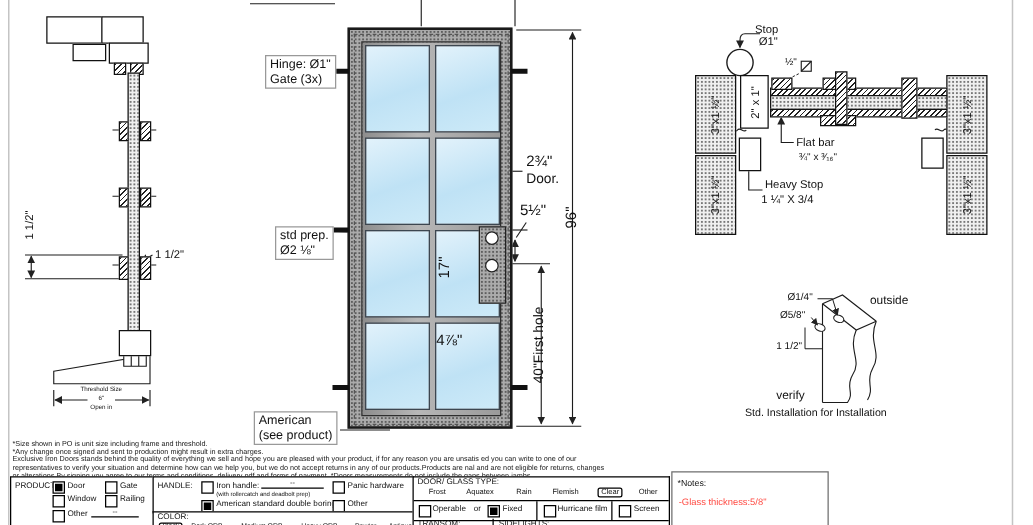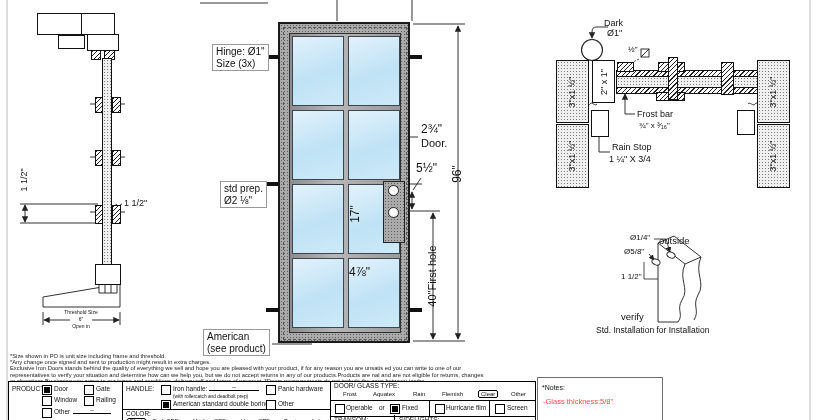--- a/index.html
+++ b/index.html
@@ -178,21 +178,21 @@
     <div class="hole" style="left:388px;top:207px;"></div>
 
     <div class="stub" style="left:266px;top:55px;"></div>
     <div class="stub" style="left:266px;top:182px;"></div>
     <div class="stub" style="left:266px;top:308px;"></div>
     <div class="stub" style="left:409px;top:55px;"></div>
     <div class="stub" style="left:409px;top:308px;"></div>
 
     <div class="lblbox" style="left:212px;top:44px;">
       <div>Hinge: Ø1"</div>
-      <div>Size (3x)</div>
+      <div>Gate (3x)</div>
     </div>
     <div class="lblbox" style="left:220px;top:181px;">
       <div>std prep.</div>
       <div>Ø2 ⅛"</div>
     </div>
     <div class="lblbox" style="left:203px;top:329px;">
       <div>American</div>
       <div>(see product)</div>
     </div>
 
@@ -236,34 +236,34 @@
 
     <div class="abs hatch" style="left:617px;top:62px;width:15px;height:8px;border:1px solid #111;"></div>
     <div class="abs hatch" style="left:658px;top:62px;width:25px;height:8px;border:1px solid #111;"></div>
     <div class="abs hatch" style="left:656px;top:92px;width:27px;height:7px;border:1px solid #111;"></div>
     <div class="abs hatch" style="left:668px;top:57px;width:8px;height:41px;border:1px solid #111;"></div>
     <div class="abs hatch" style="left:721px;top:62px;width:11px;height:31px;border:1px solid #111;"></div>
 
     <div class="abs" style="left:591px;top:110px;width:16px;height:25px;border:1.5px solid #111;background:#fff;"></div>
     <div class="abs" style="left:737px;top:110px;width:16px;height:23px;border:1.5px solid #111;background:#fff;"></div>
 
-    <div class="txt dim-s" style="left:604px;top:19px;">Dark</div>
+    <div class="txt dim-s" style="left:604px;top:19px;">Stop</div>
     <div class="txt dim-s" style="left:607px;top:29px;">Ø1"</div>
     <div class="txt" style="left:628px;top:46px;font-size:8px;">½"</div>
-    <div class="txt dim-s" style="left:637px;top:110px;">Frost bar</div>
+    <div class="txt dim-s" style="left:637px;top:110px;">Flat bar</div>
     <div class="txt" style="left:639px;top:122px;font-size:8px;">¾" x ³⁄₁₆"</div>
-    <div class="txt dim-s" style="left:612px;top:143px;">Rain Stop</div>
+    <div class="txt dim-s" style="left:612px;top:143px;">Heavy Stop</div>
     <div class="txt dim-s" style="left:609px;top:155px;">1 ¼" X 3/4</div>
   </div>
 
   <div>
     <div class="txt" style="left:630px;top:234px;font-size:8px;">Ø1/4"</div>
     <div class="txt" style="left:624px;top:248px;font-size:8px;">Ø5/8"</div>
     <div class="txt" style="left:621px;top:273px;font-size:8px;">1 1/2"</div>
-    <div class="txt" style="left:659px;top:236px;font-size:9.5px;">outside</div>
+    <div class="txt" style="left:696px;top:236px;font-size:9.5px;">outside</div>
     <div class="txt" style="left:621px;top:312px;font-size:9.5px;">verify</div>
     <div class="txt" style="left:596px;top:326px;font-size:8.5px;">Std. Installation for Installation</div>
   </div>
 
   <div class="abs" style="left:10px;top:353px;">
     <div class="notesline">*Size shown in PO is unit size including frame and threshold.</div>
     <div class="notesline">*Any change once signed and sent to production might result in extra charges.</div>
     <div class="notesline">Exclusive Iron Doors stands behind the quality of everything we sell and hope you are pleased with your product, if for any reason you are unsatis ed you can write to one of our</div>
     <div class="notesline">representatives to verify your situation and determine how can we help you, but we do not accept returns in any of our products.Products are  nal and are not eligible for returns, changes</div>
     <div class="notesline">or alterations.By signing you agree to our terms and conditions, delivery pdf and forms of payment. *Doors measurements do not include the gaps between jambs</div>

